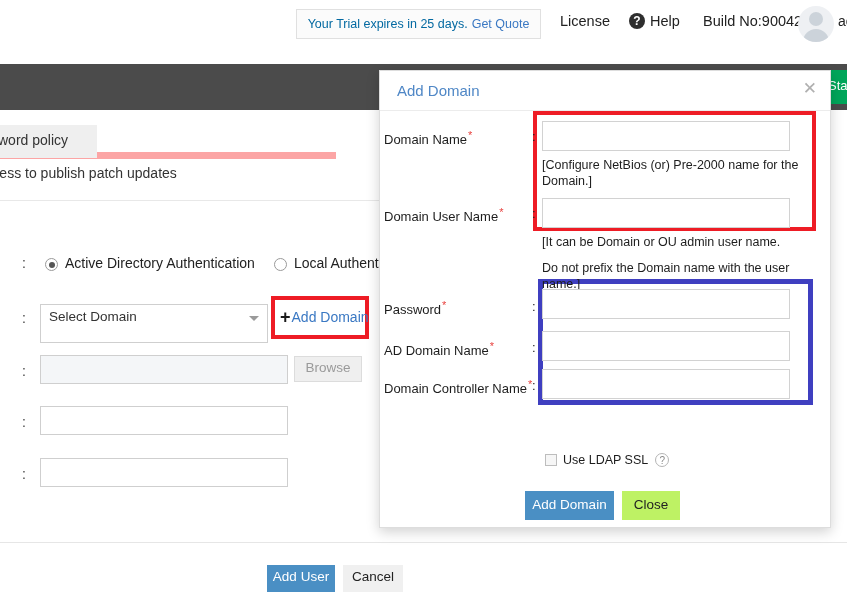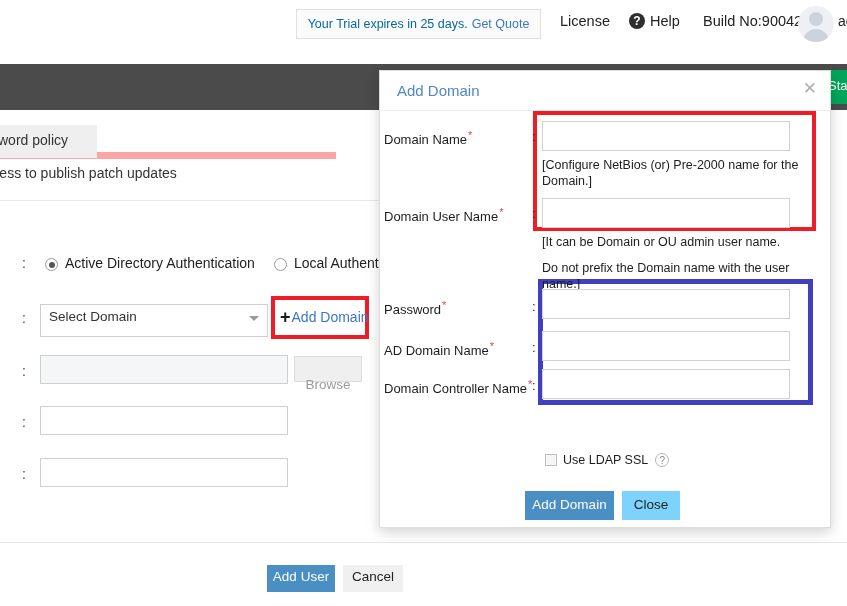--- a/index.html
+++ b/index.html
@@ -100,21 +100,21 @@
     display: inline-block; flex: 0 0 auto;
   }
   .radio.checked::after {
     content: ""; position: absolute; left: 2.5px; top: 2.5px;
     width: 6px; height: 6px; border-radius: 50%; background: #555;
   }
   .radio-label { font-size: 14px; color: #222; margin-left: 7px; white-space: nowrap; }
   .radio-gap { width: 19px; display: inline-block; }
 
   .select-domain {
-    position: absolute; left: 40px; top: 304px; width: 228px; height: 33px;
+    position: absolute; left: 40px; top: 304px; width: 228px; height: 39px;
     border: 1px solid #cfcfcf; background: #fff;
     font-size: 13.5px; color: #333; padding: 4px 20px 0 8px;
   }
   .select-caret {
     position: absolute; right: 8px; top: 11px;
     width: 0; height: 0; border-left: 5px solid transparent;
     border-right: 5px solid transparent; border-top: 5px solid #9a9a9a;
   }
   .add-domain-hl {
     position: absolute; left: 271px; top: 296px; width: 98px; height: 43px;
@@ -128,21 +128,21 @@
   .plus-glyph { color: #1a1a1a; font-size: 18px; font-weight: bold; margin-right: 1px; line-height: 1; }
 
   .bg-input {
     position: absolute; left: 40px; width: 248px; height: 29px;
     border: 1px solid #cfcfcf; background: #fff;
   }
   .bg-input.disabled { background: #f4f6f8; }
   .browse-btn {
     position: absolute; left: 294px; top: 356px; width: 68px; height: 26px;
     background: #efefef; border: 1px solid #dcdcdc;
-    color: #9a9a9a; font-size: 13.5px; text-align: center; padding-top: 20px;
+    color: #9a9a9a; font-size: 13.5px; text-align: center; padding-top: 3px;
   }
 
   .footer-divider {
     position: absolute; left: 0; top: 542px; width: 847px; height: 1px;
     background: #e6e6e6;
   }
   .btn-adduser {
     position: absolute; left: 267px; top: 565px; width: 68px; height: 27px;
     background: #4a8fc4; color: #fff; font-size: 13.5px;
     text-align: center; padding-top: 4px;
@@ -212,21 +212,21 @@
     line-height: 13px; text-align: center; margin-left: 7px;
   }
 
   .btn-add-domain {
     position: absolute; left: 145px; top: 420px; width: 89px; height: 29px;
     background: #4a8fc4; color: #fff; font-size: 13.5px;
     text-align: center; padding-top: 6px;
   }
   .btn-close {
     position: absolute; left: 242px; top: 420px; width: 58px; height: 29px;
-    background: #7dd3fc; color: #222; font-size: 13.5px;
+    background: #bef264; color: #222; font-size: 13.5px;
     text-align: center; padding-top: 6px;
   }
 </style>
 </head>
 <body>
 
 <div id="root">
 
   <div class="topbar">
     <div class="trial-box">

